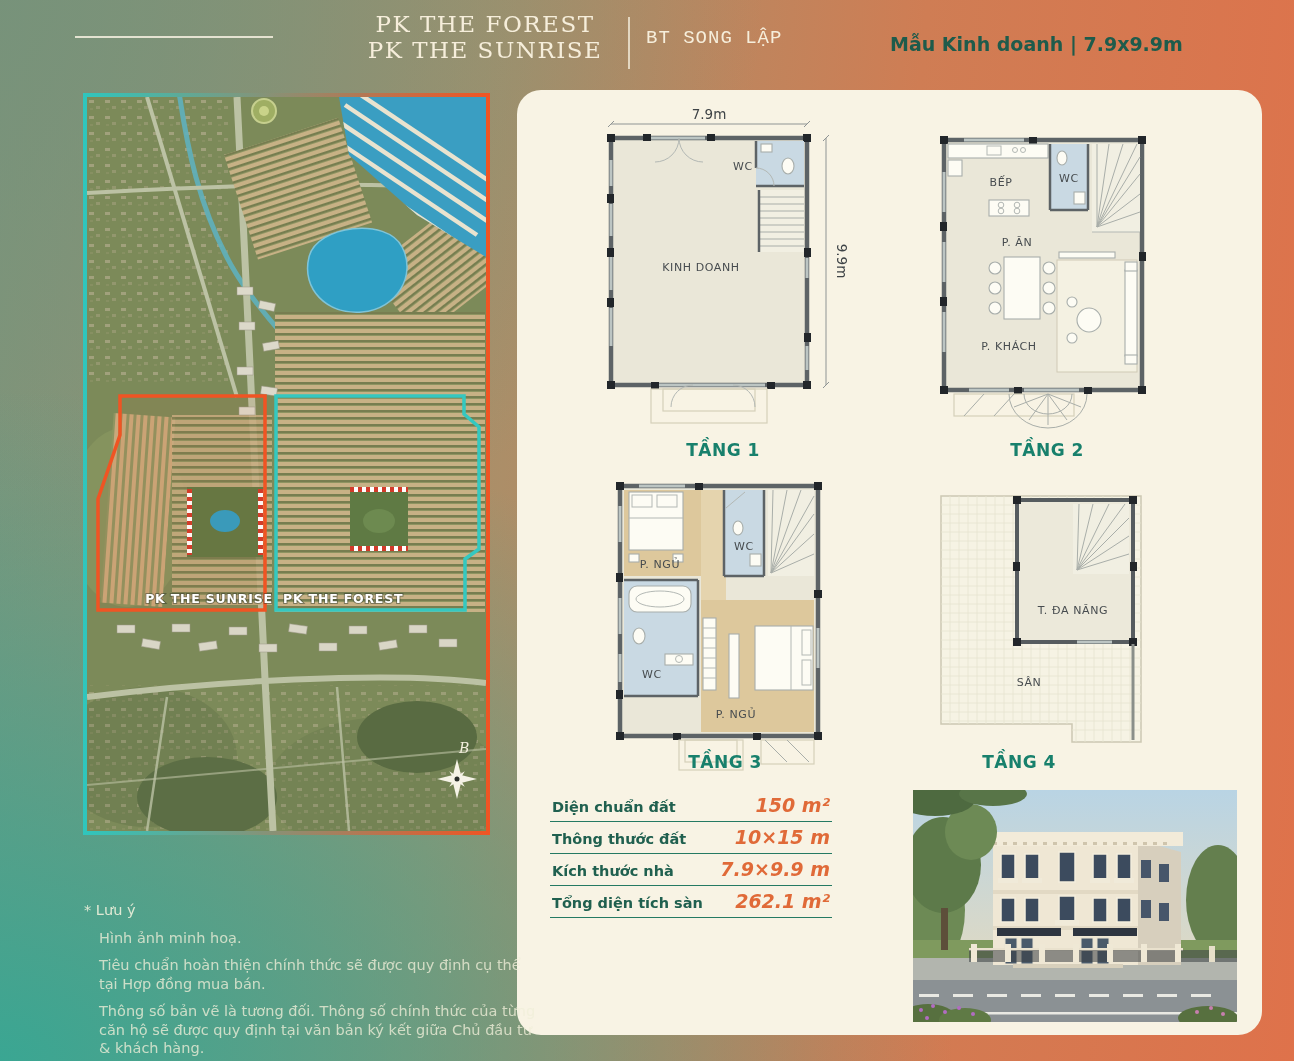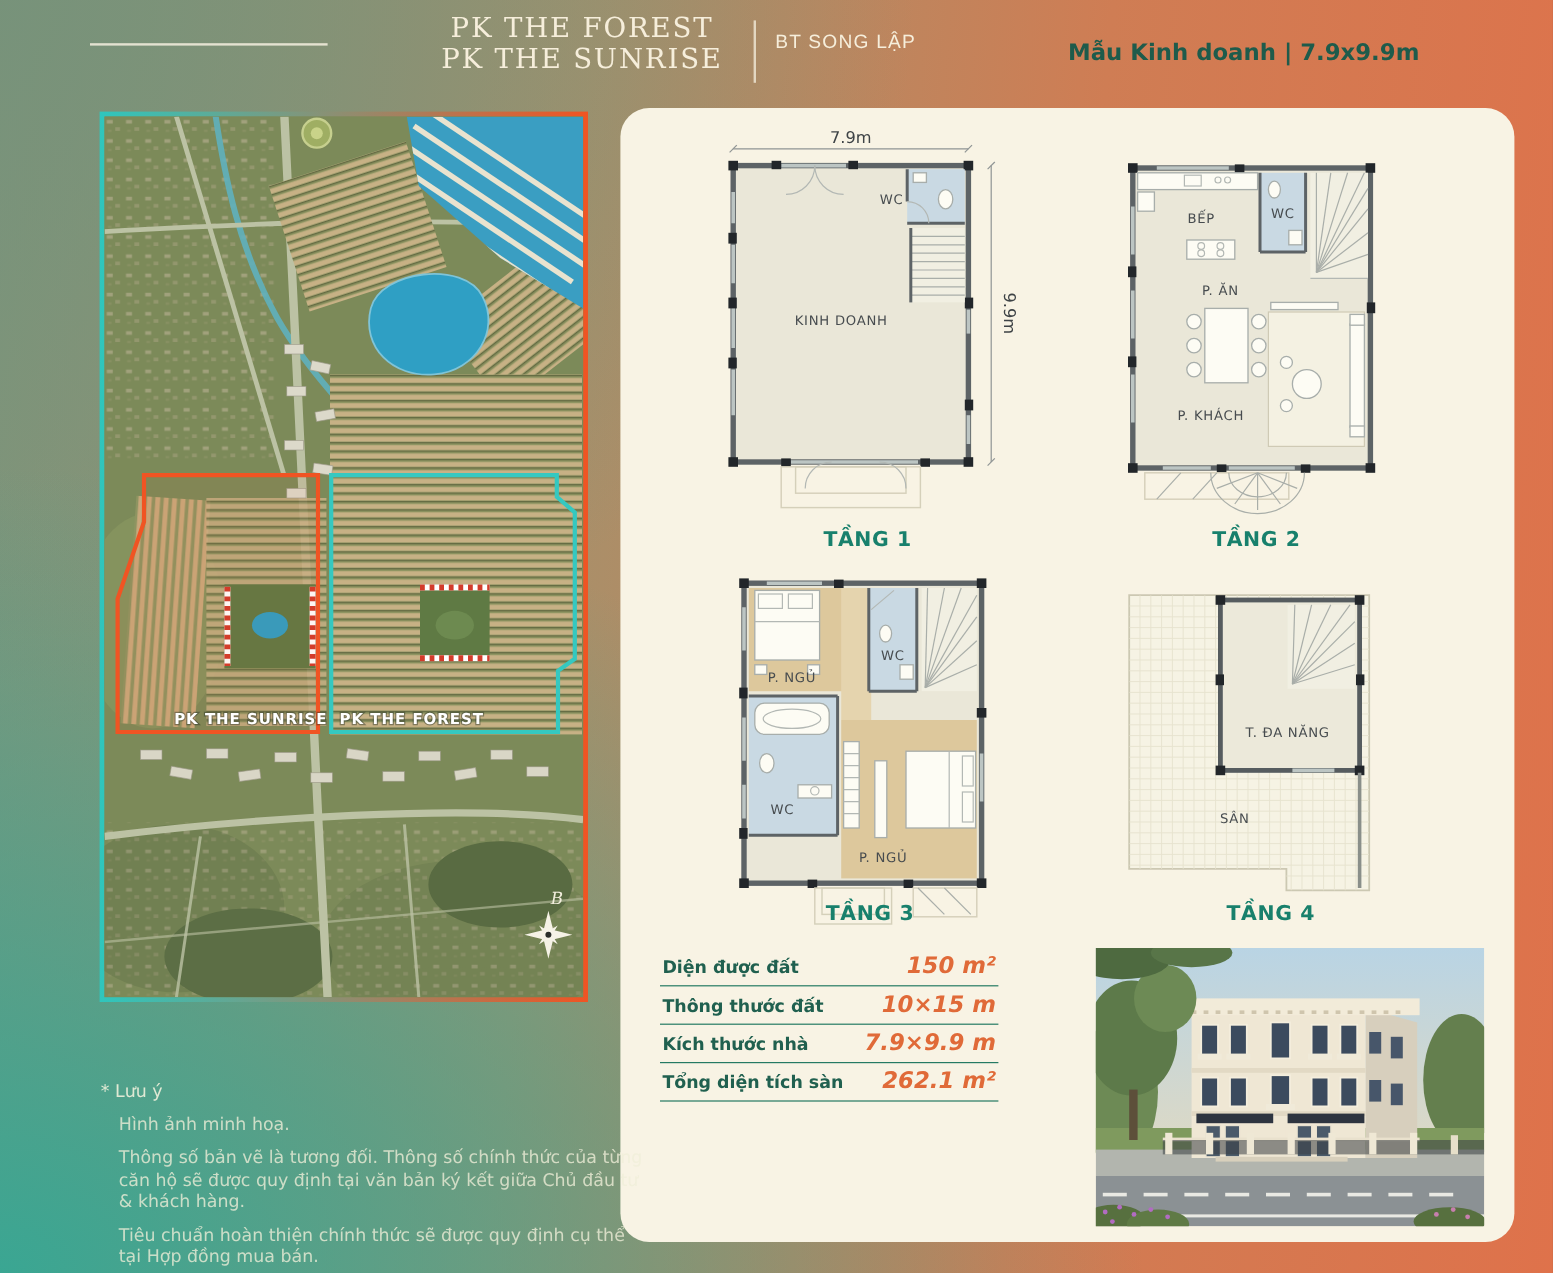--- a/index.html
+++ b/index.html
@@ -8,22 +8,22 @@
     background-color:#e2744c;
     background-image:
       radial-gradient(130% 115% at 0% 100%, rgba(54,167,148,.95) 0%, rgba(54,167,148,0) 55%),
       radial-gradient(110% 110% at 0% 0%, rgba(118,146,122,.85) 0%, rgba(118,146,122,0) 52%),
       linear-gradient(95deg,#7f957b 0%,#a8906a 35%,#cf7d54 65%,#e0714a 100%); padding-left: 40px;}
   
   .header-line{position:absolute;left:75px;top:36px;width:198px;height:2px;background:rgba(246,240,224,.85);}
   .project-title{position:absolute;left:360px;top:11px;width:250px;text-align:center;
     font-family:"DejaVu Serif",serif;font-size:23px;line-height:26px;color:#f6eedb;letter-spacing:1.5px;}
   .title-divider{position:absolute;left:628px;top:17px;width:2px;height:52px;background:rgba(246,240,224,.75);}
-  .product-type{position:absolute;left:646px;top:27px;font-family:Liberation Sans, sans-serif;
-    font-size:16px;color:#f6eedb;letter-spacing:1px;}
+  .product-type{position:absolute;left:646px;top:27px;font-family:Liberation Mono, monospace;
+    font-size:19px;color:#f6eedb;letter-spacing:1px;}
   .model-info{position:absolute;right:24px;top:33px;width:420px;text-align:left;
     font-size:19px;font-weight:bold;color:#1e5b4b;}
   
   .map-frame{position:absolute;left:83px;top:93px;width:407px;height:742px;box-sizing:border-box;
     padding:4px;background:linear-gradient(90deg,#2fc6bd,#f05423);}
   .map-inner{width:100%;height:100%;overflow:hidden;background:#7c8a59;}
   .map-label{font-size:12.5px;font-weight:bold;fill:#ffffff;letter-spacing:.8px;
     font-family:"DejaVu Sans",sans-serif;paint-order:stroke;stroke:rgba(40,50,40,.45);stroke-width:2px;}
   .compass-b{font-size:14px;font-style:italic;fill:#f2eedd;font-family:"DejaVu Serif",serif;}
   
@@ -529,25 +529,25 @@
             <line x1="150" y1="108" x2="198" y2="42"></line>
           <line x1="150" y1="108" x2="202" y2="56"></line>
             <line x1="150" y1="108" x2="202" y2="74"></line>
           <line x1="150" y1="108" x2="202" y2="92"></line>
         </g>
         <line x1="206" y1="182" x2="206" y2="278" stroke="#8a8f8a" stroke-width="3"></line>
         <text x="146" y="152" text-anchor="middle" class="pl-room">T. ĐA NĂNG</text>
         <text x="102" y="224" text-anchor="middle" class="pl-room">SÂN</text>
       </svg>
     </div>
-    <div class="floor-label" style="left:442px;top:662px;">TẦNG 4</div>
+    <div class="floor-label" style="left:402px;top:662px;">TẦNG 4</div>
 
     <div class="spec-table">
       <div class="spec-row">
-        <span class="spec-label">Diện được đất</span>
+        <span class="spec-label">Diện chuẩn đất</span>
         <span class="spec-value">150 m²</span>
       </div>
       <div class="spec-row">
         <span class="spec-label">Thông thước đất</span>
         <span class="spec-value">10×15 m</span>
       </div>
       <div class="spec-row">
         <span class="spec-label">Kích thước nhà</span>
         <span class="spec-value">7.9×9.9 m</span>
       </div>
@@ -680,17 +680,17 @@
             <circle cx="298" cy="218" r="2"></circle>
             <circle cx="310" cy="224" r="2"></circle>
           </g>
       </svg>
     </div>
   </div>
 
   <div class="notes">
     <div class="notes-title">* Lưu ý</div>
     <div class="note-line">Hình ảnh minh hoạ.</div>
+    <div class="note-line">Tiêu chuẩn hoàn thiện chính thức sẽ được quy định cụ thể tại Hợp đồng mua bán.</div>
     <div class="note-line">Thông số bản vẽ là tương đối. Thông số chính thức của từng căn hộ sẽ được quy định tại văn bản ký kết giữa Chủ đầu tư &amp; khách hàng.</div>
-    <div class="note-line">Tiêu chuẩn hoàn thiện chính thức sẽ được quy định cụ thể tại Hợp đồng mua bán.</div>
   </div>
 
 </div>
 
 </body></html>

